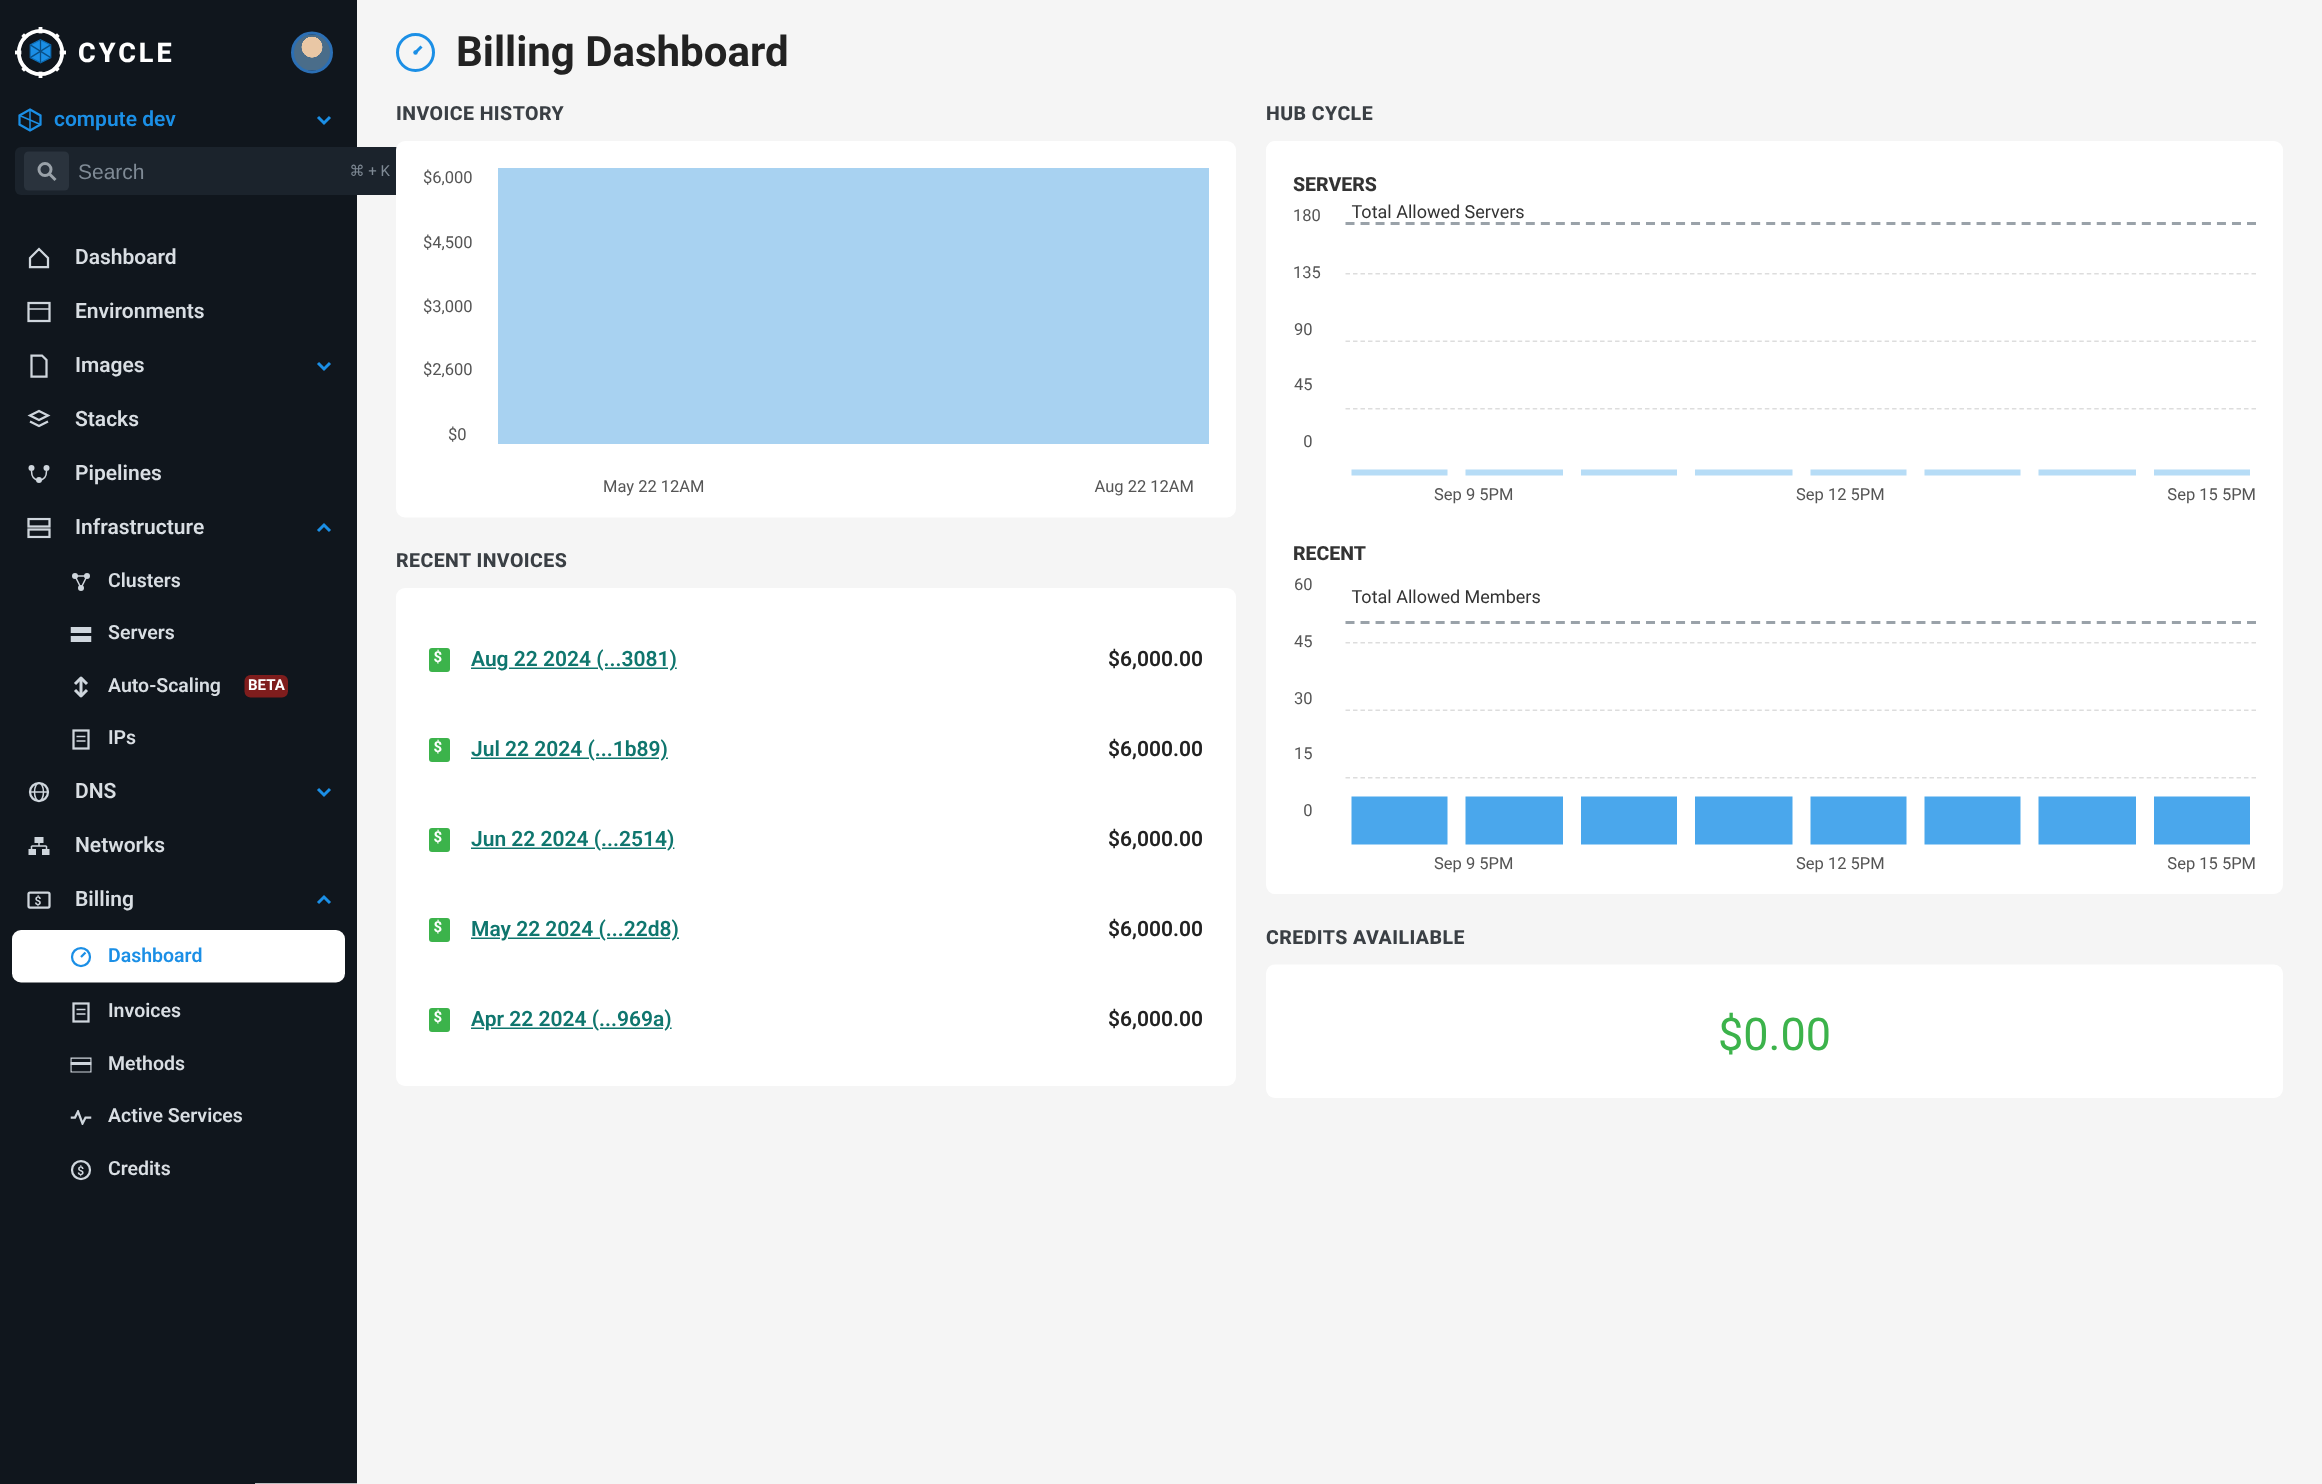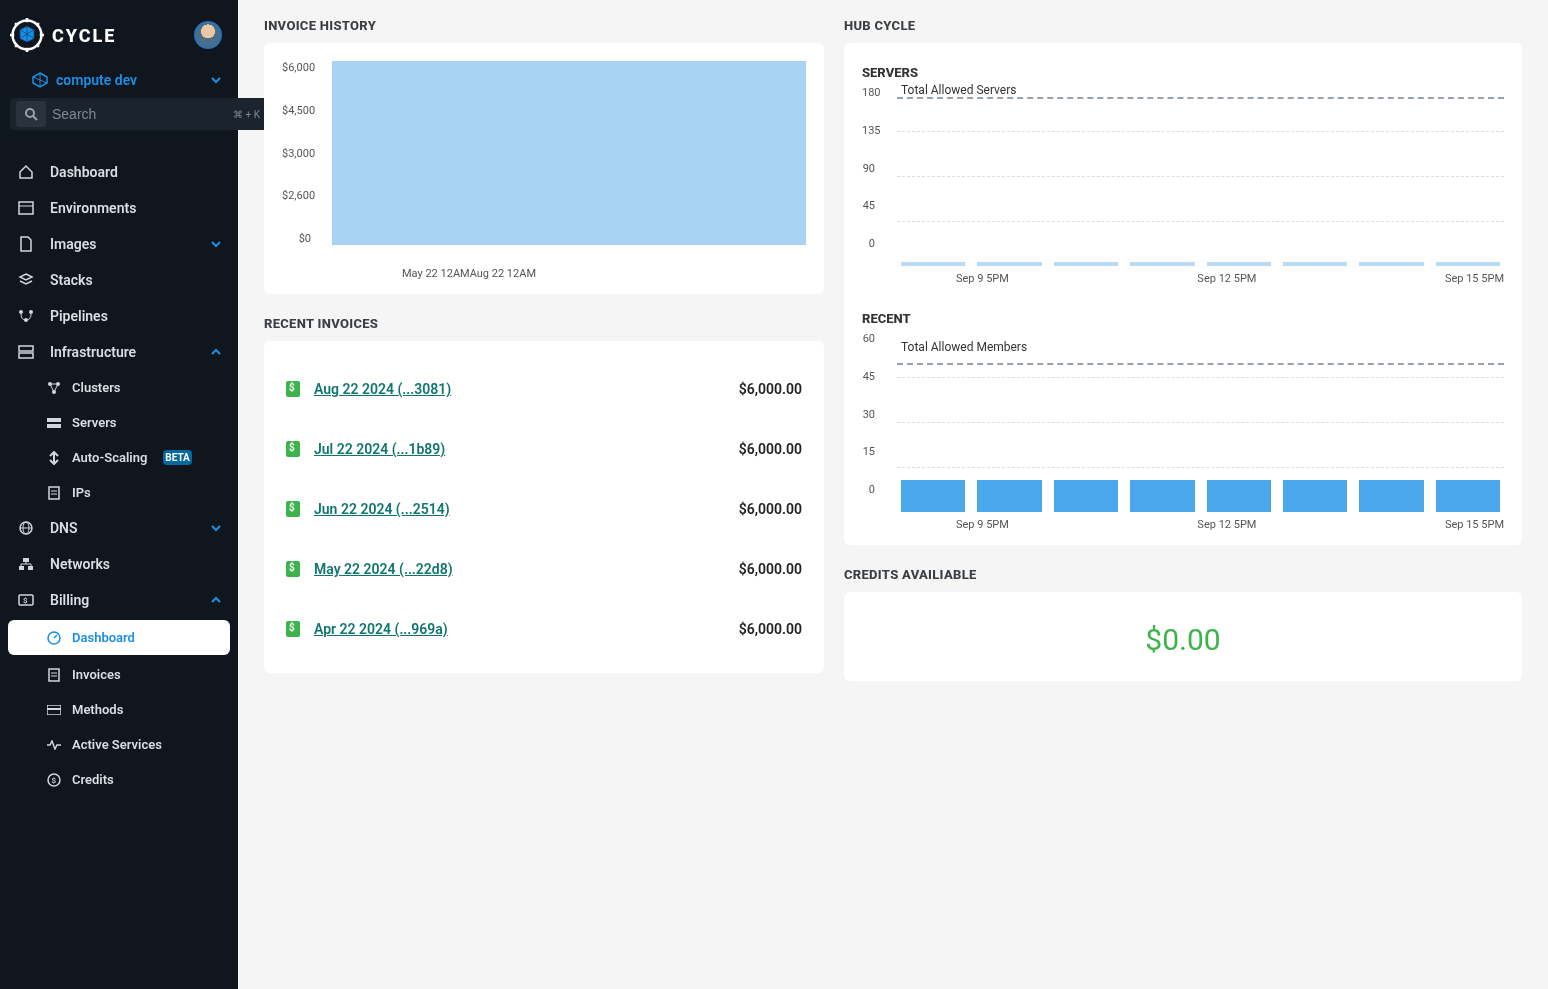--- a/index.html
+++ b/index.html
@@ -34,21 +34,21 @@
     width: 28px; height: 28px; border-radius: 50%;
     background: radial-gradient(circle at 50% 35%, #e9c7a5 35%, #4a6d8a 36%);
     border: 2px solid #2b6fb5;
   }
   .hub-select {
     display: flex; align-items: center; justify-content: space-between;
     padding: 8px 16px 10px 12px;
     color: #1b8fe6; font-weight: 600; font-size: 14px;
     cursor: pointer;
   }
-  .hub-select .left { display:flex; align-items:flex-end; gap:8px;margin-left:20px; }
+  .hub-select .left { display:flex; align-items:flex-end; gap:8px; }
   .hub-select .cube { width:16px; height:16px; }
   .search-row {
     display:flex; align-items:center; gap:8px;
     padding: 0 10px 10px 10px;
   }
   .search-box {
     flex:1; display:flex; align-items:center;
     background:#1b232c; border-radius:4px; height:32px;
     padding:0 6px;
   }
@@ -79,21 +79,21 @@
   .nav-item .icon-slot { width:20px; display:flex; justify-content:center; }
   .nav-item .chev { margin-left:auto; color:#1b8fe6; }
   .nav-sub-item { padding-left: 46px; font-weight:600; font-size:13px; gap:10px;}
   .nav-sub-item .icon-slot { width:16px; display:flex; justify-content:center; }
   .nav-sub-item.active {
     background:#fff; color:#1b8fe6;
     border-radius:6px; margin:2px 8px; padding-left:38px;
   }
   .nav-sub-item.active .icon-slot svg { stroke:#1b8fe6; fill:#1b8fe6; }
   .beta {
-    background:#0369a1; color:#fff; font-size:10px; font-weight:700;
+    background:#7f1d1d; color:#fff; font-size:10px; font-weight:700;
     padding:2px 2px; border-radius:4px; margin-left:6px;
   }
   
   .main { flex:1; padding: 18px 26px; overflow:auto; }
   .page-header { display:flex; align-items:center; gap:14px; margin-bottom:18px; }
   .page-header .dash-icon {
     width:26px; height:26px; border-radius:50%; border:2px solid #1b8fe6;
     display:flex; align-items:center; justify-content:center;
   }
   .page-header h1 { font-size:28px; font-weight:700; color:#222; }
@@ -110,21 +110,21 @@
   }
   
   .chart-area { position:relative; height:200px; display:flex; }
   .y-axis { width:50px; display:flex; flex-direction:column; justify-content:space-between; padding:0 21px 16px 0;}
   .y-tick { font-size:11px; color:#555; text-align:right; }
   .plot { flex:1; position:relative; }
   .area-fill {
     position:absolute; left:0; right:0; top:0; bottom:16px;
     background:#9fcdf0; opacity:.9;
   }
-  .x-axis { display:flex; padding:6px 0 0 50px; font-size:11px; color:#555; }
+  .x-axis { display:flex; justify-content:space-between; padding:6px 0 0 50px; font-size:11px; color:#555; }
   .x-axis span:first-child { margin-left:70px; }
   .x-axis span:last-child { margin-right:10px; }
 
   
   .invoice-row {
     display:flex; align-items:center; justify-content:space-between;
     padding:22px 4px;
   }
   .invoice-left { display:flex; align-items:center; gap:14px; }
   .invoice-icon {
@@ -416,20 +416,29 @@
               <circle cx="7" cy="7" r="6" fill="none" stroke="#cfd6dd" stroke-width="1.5"></circle>
               <text x="4.5" y="10" font-size="8" fill="#cfd6dd">$</text>
             </svg>
           </span>
         <span>Credits</span>
       </div>
     </nav>
   </aside>
 
   <main class="main">
+    <div class="page-header">
+      <div class="dash-icon">
+        <svg width="14" height="14" viewBox="0 0 14 14">
+            <line x1="7" y1="7" x2="11" y2="3" stroke="#1b8fe6" stroke-width="2"></line>
+            <circle cx="7" cy="7" r="1.5" fill="#1b8fe6"></circle>
+          </svg>
+      </div>
+      <h1>Billing Dashboard</h1>
+    </div>
 
     <div class="content-grid">
 
       <div class="col-left">
         <div class="section-title">INVOICE HISTORY</div>
         <div class="card">
           <div class="chart-area">
             <div class="y-axis">
               <span class="y-tick">$6,000</span>
               <span class="y-tick">$4,500</span>

